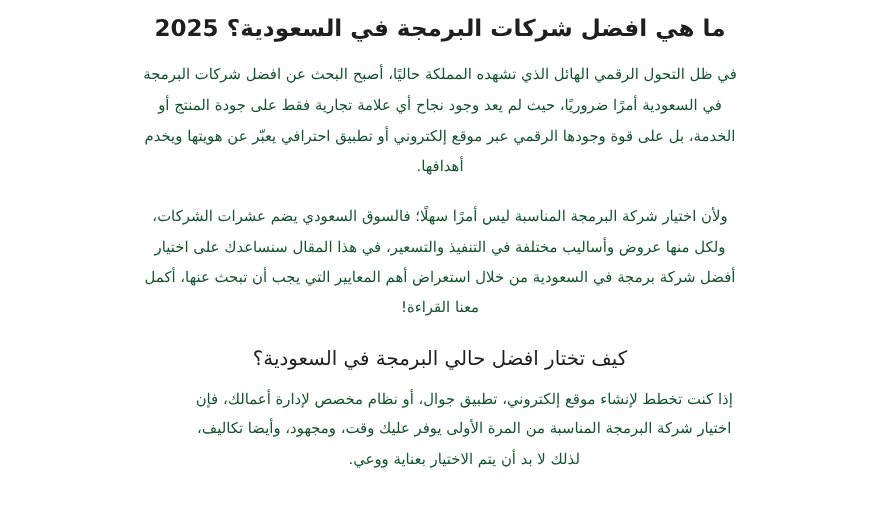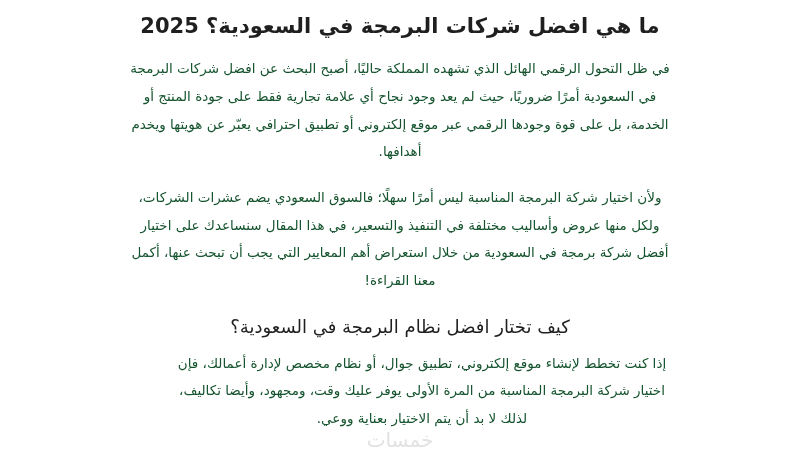--- a/index.html
+++ b/index.html
@@ -76,22 +76,21 @@
 <body>
 
 <div class="page">
 
   <h1 class="article-title">ما هي افضل شركات البرمجة في السعودية؟ 2025</h1>
 
   <p class="para">في ظل التحول الرقمي الهائل الذي تشهده المملكة حاليًا، أصبح البحث عن افضل شركات البرمجة في السعودية أمرًا ضروريًا، حيث لم يعد وجود نجاح أي علامة تجارية فقط على جودة المنتج أو الخدمة، بل على قوة وجودها الرقمي عبر موقع إلكتروني أو تطبيق احترافي يعبّر عن هويتها ويخدم أهدافها.</p>
 
   <p class="para">ولأن اختيار شركة البرمجة المناسبة ليس أمرًا سهلًا؛ فالسوق السعودي يضم عشرات الشركات، ولكل منها عروض وأساليب مختلفة في التنفيذ والتسعير، في هذا المقال سنساعدك على اختيار أفضل شركة برمجة في السعودية من خلال استعراض أهم المعايير التي يجب أن تبحث عنها، أكمل معنا القراءة!</p>
 
-  <h2 class="section-heading">كيف تختار افضل نظام البرمجة في السعودية؟</h2>
+  <h2 class="section-heading">كيف تختار افضل حالي البرمجة في السعودية؟</h2>
 
   <p class="para tight">إذا كنت تخطط لإنشاء موقع إلكتروني، تطبيق جوال، أو نظام مخصص لإدارة أعمالك، فإن اختيار شركة البرمجة المناسبة من المرة الأولى يوفر عليك وقت، ومجهود، وأيضا تكاليف، لذلك لا بد أن يتم الاختيار بعناية ووعي.</p>
 
-  <div class="watermark">خمسات</div>
 
 </div>
 
 <div class="edge-left"></div>
 <div class="edge-right"></div>
 
 </body></html>

